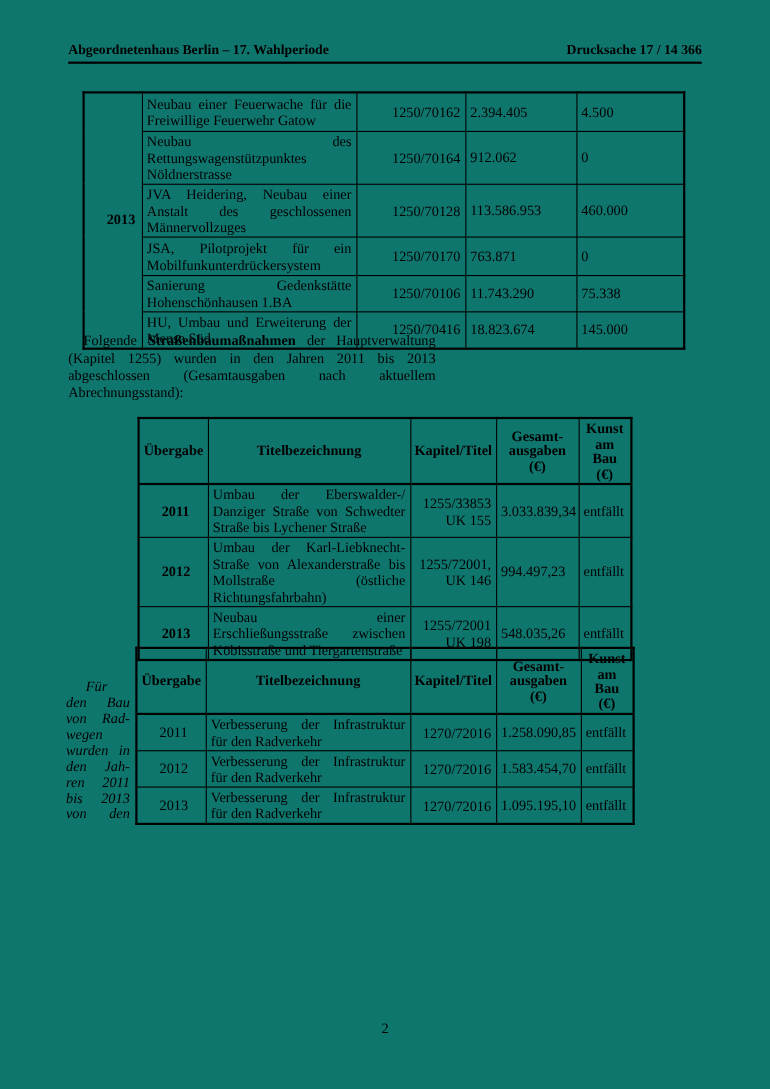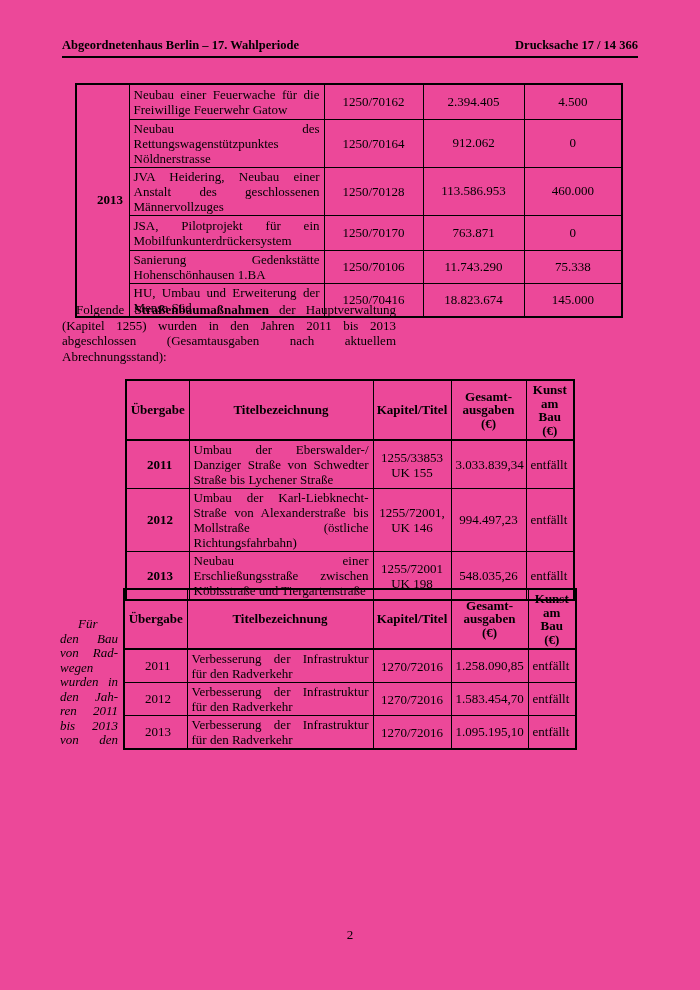--- a/index.html
+++ b/index.html
@@ -1,31 +1,31 @@
 <!DOCTYPE html>
 <html><head>
 <meta charset="utf-8">
 <style>
   html,body { margin:0; padding:0; background:#e8e8e8; }
   .page {
     position:relative; width:700px; height:990px; margin:0 auto;
-    background:#ec4899; color:#000;
+    background:#0f766e; color:#000;
     font-family:"Liberation Serif", "DejaVu Serif", serif;
     overflow:hidden;
   }
   .hdr-left  { position:absolute; left:62px;  top:38px; font-size:12.5px; font-weight:bold; }
   .hdr-right { position:absolute; right:62px; top:38px; font-size:12.5px; font-weight:bold; }
   .hdr-rule  { position:absolute; left:62px; top:56px; width:576px; height:2px; background:#000; }
 
   table { border-collapse:collapse; table-layout:fixed; }
   td, th { border:1px solid #000; font-size:13px; padding:1px 4px; vertical-align:middle; overflow:hidden; }
   th { font-weight:bold; white-space:pre-line; line-height:13.5px; padding:2px 2px; border-bottom:2px solid #000; }
   .desc { text-align:justify; line-height:15px; }
-  .kap  { text-align:center; white-space:pre-line; line-height:15px; }
-  .num  { text-align:center; }
+  .kap  { text-align:right; white-space:pre-line; line-height:15px; }
+  .num  { text-align:left; }
   .yearcell { text-align:left; padding-left:20px; }
   .bold { font-weight:bold; }
 
   .t1 { position:absolute; left:75px;  top:83px;  width:546px; border:2px solid #000; }
   .t2 { position:absolute; left:125px; top:379px; width:448px; border:2px solid #000; }
   .t3 { position:absolute; left:123px; top:588px; width:452px; border:2px solid #000; }
 
   .p1 {
     position:absolute; left:62px; top:302px; width:334px;
     font-size:13px; line-height:15.5px; text-align:justify; text-indent:14px;

